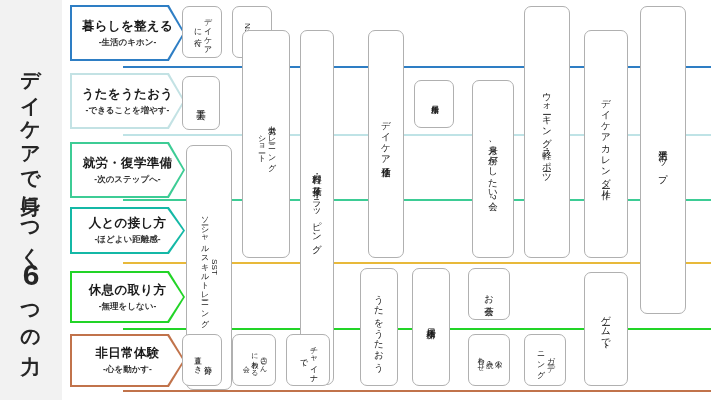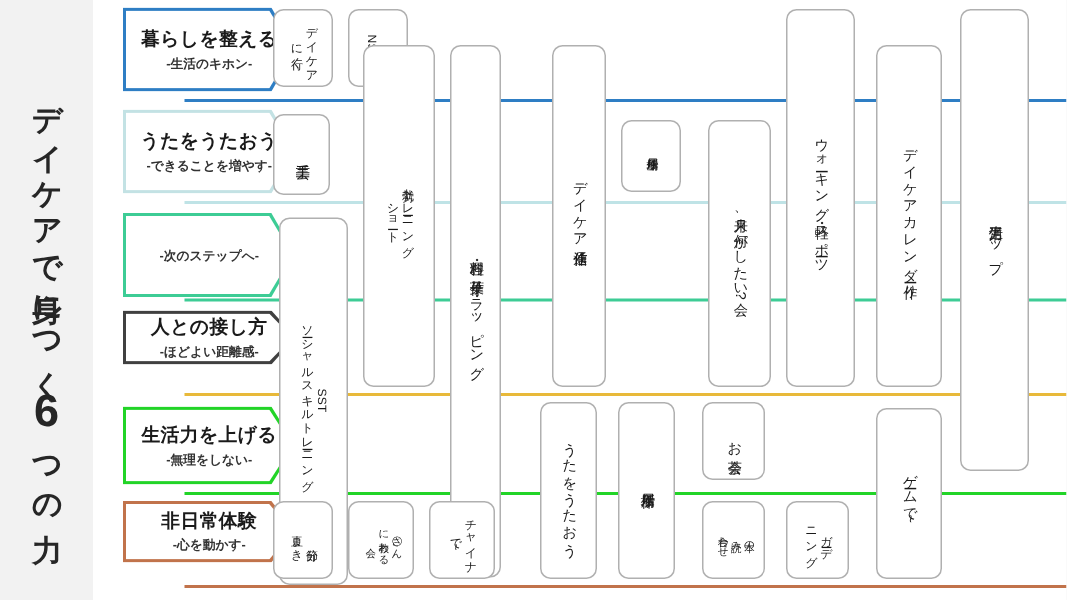--- a/index.html
+++ b/index.html
@@ -38,21 +38,20 @@
   .chev{
     position:absolute;
     box-sizing:border-box;
     background:#ffffff;
     display:flex;flex-direction:column;
     align-items:center;justify-content:center;
     text-align:center;
     left:8px;width:115px;
     -webkit-clip-path:polygon(0 0, 86% 0, 100% 50%, 86% 100%, 0 100%);
     clip-path:polygon(0 0, 86% 0, 100% 50%, 86% 100%, 0 100%);
-    margin-left:12px;
   }
   .chev .inner{
     position:absolute;inset:0;
     display:flex;flex-direction:column;
     align-items:center;justify-content:center;
     background:#fff;
     -webkit-clip-path:polygon(0 0, 86% 0, 100% 50%, 86% 100%, 0 100%);
     clip-path:polygon(0 0, 86% 0, 100% 50%, 86% 100%, 0 100%);
     margin:2px 2px 2px 2px;
   }
@@ -115,36 +114,37 @@
           </div>
         </div>
         <div class="chev" style="top: 73px; height: 56px; background: rgb(195, 226, 228);">
           <div class="inner">
             <div class="t1">うたをうたおう</div>
             <div class="t2">-できることを増やす-</div>
           </div>
         </div>
         <div class="chev" style="top: 142px; height: 56px; background: rgb(61, 204, 149);">
           <div class="inner">
+            <div class="t1">就労・復学準備</div>
             <div class="t2">-次のステップへ-</div>
           </div>
         </div>
-        <div class="chev" style="top: 207px; height: 36px; background: #404040;">
+        <div class="chev" style="top: 207px; height: 47px; background: #14b8a6;">
           <div class="inner">
             <div class="t1">人との接し方</div>
             <div class="t2">-ほどよい距離感-</div>
           </div>
         </div>
         <div class="chev" style="top: 271px; height: 52px; background: rgb(34, 212, 39);">
           <div class="inner">
-            <div class="t1">生活力を上げる</div>
+            <div class="t1">休息の取り方</div>
             <div class="t2">-無理をしない-</div>
           </div>
         </div>
-        <div class="chev" style="top: 334px; height: 41px; background: rgb(193, 115, 75);">
+        <div class="chev" style="top: 334px; height: 53px; background: rgb(193, 115, 75);">
           <div class="inner">
             <div class="t1">非日常体験</div>
             <div class="t2">-心を動かす-</div>
           </div>
         </div>
       </div>
     <div id="box-layer">
         <div class="abox" style="left: 120px; top: 6px; width: 40px; height: 52px;">
           <div class="vt sm">デイケア
 に行く</div>

